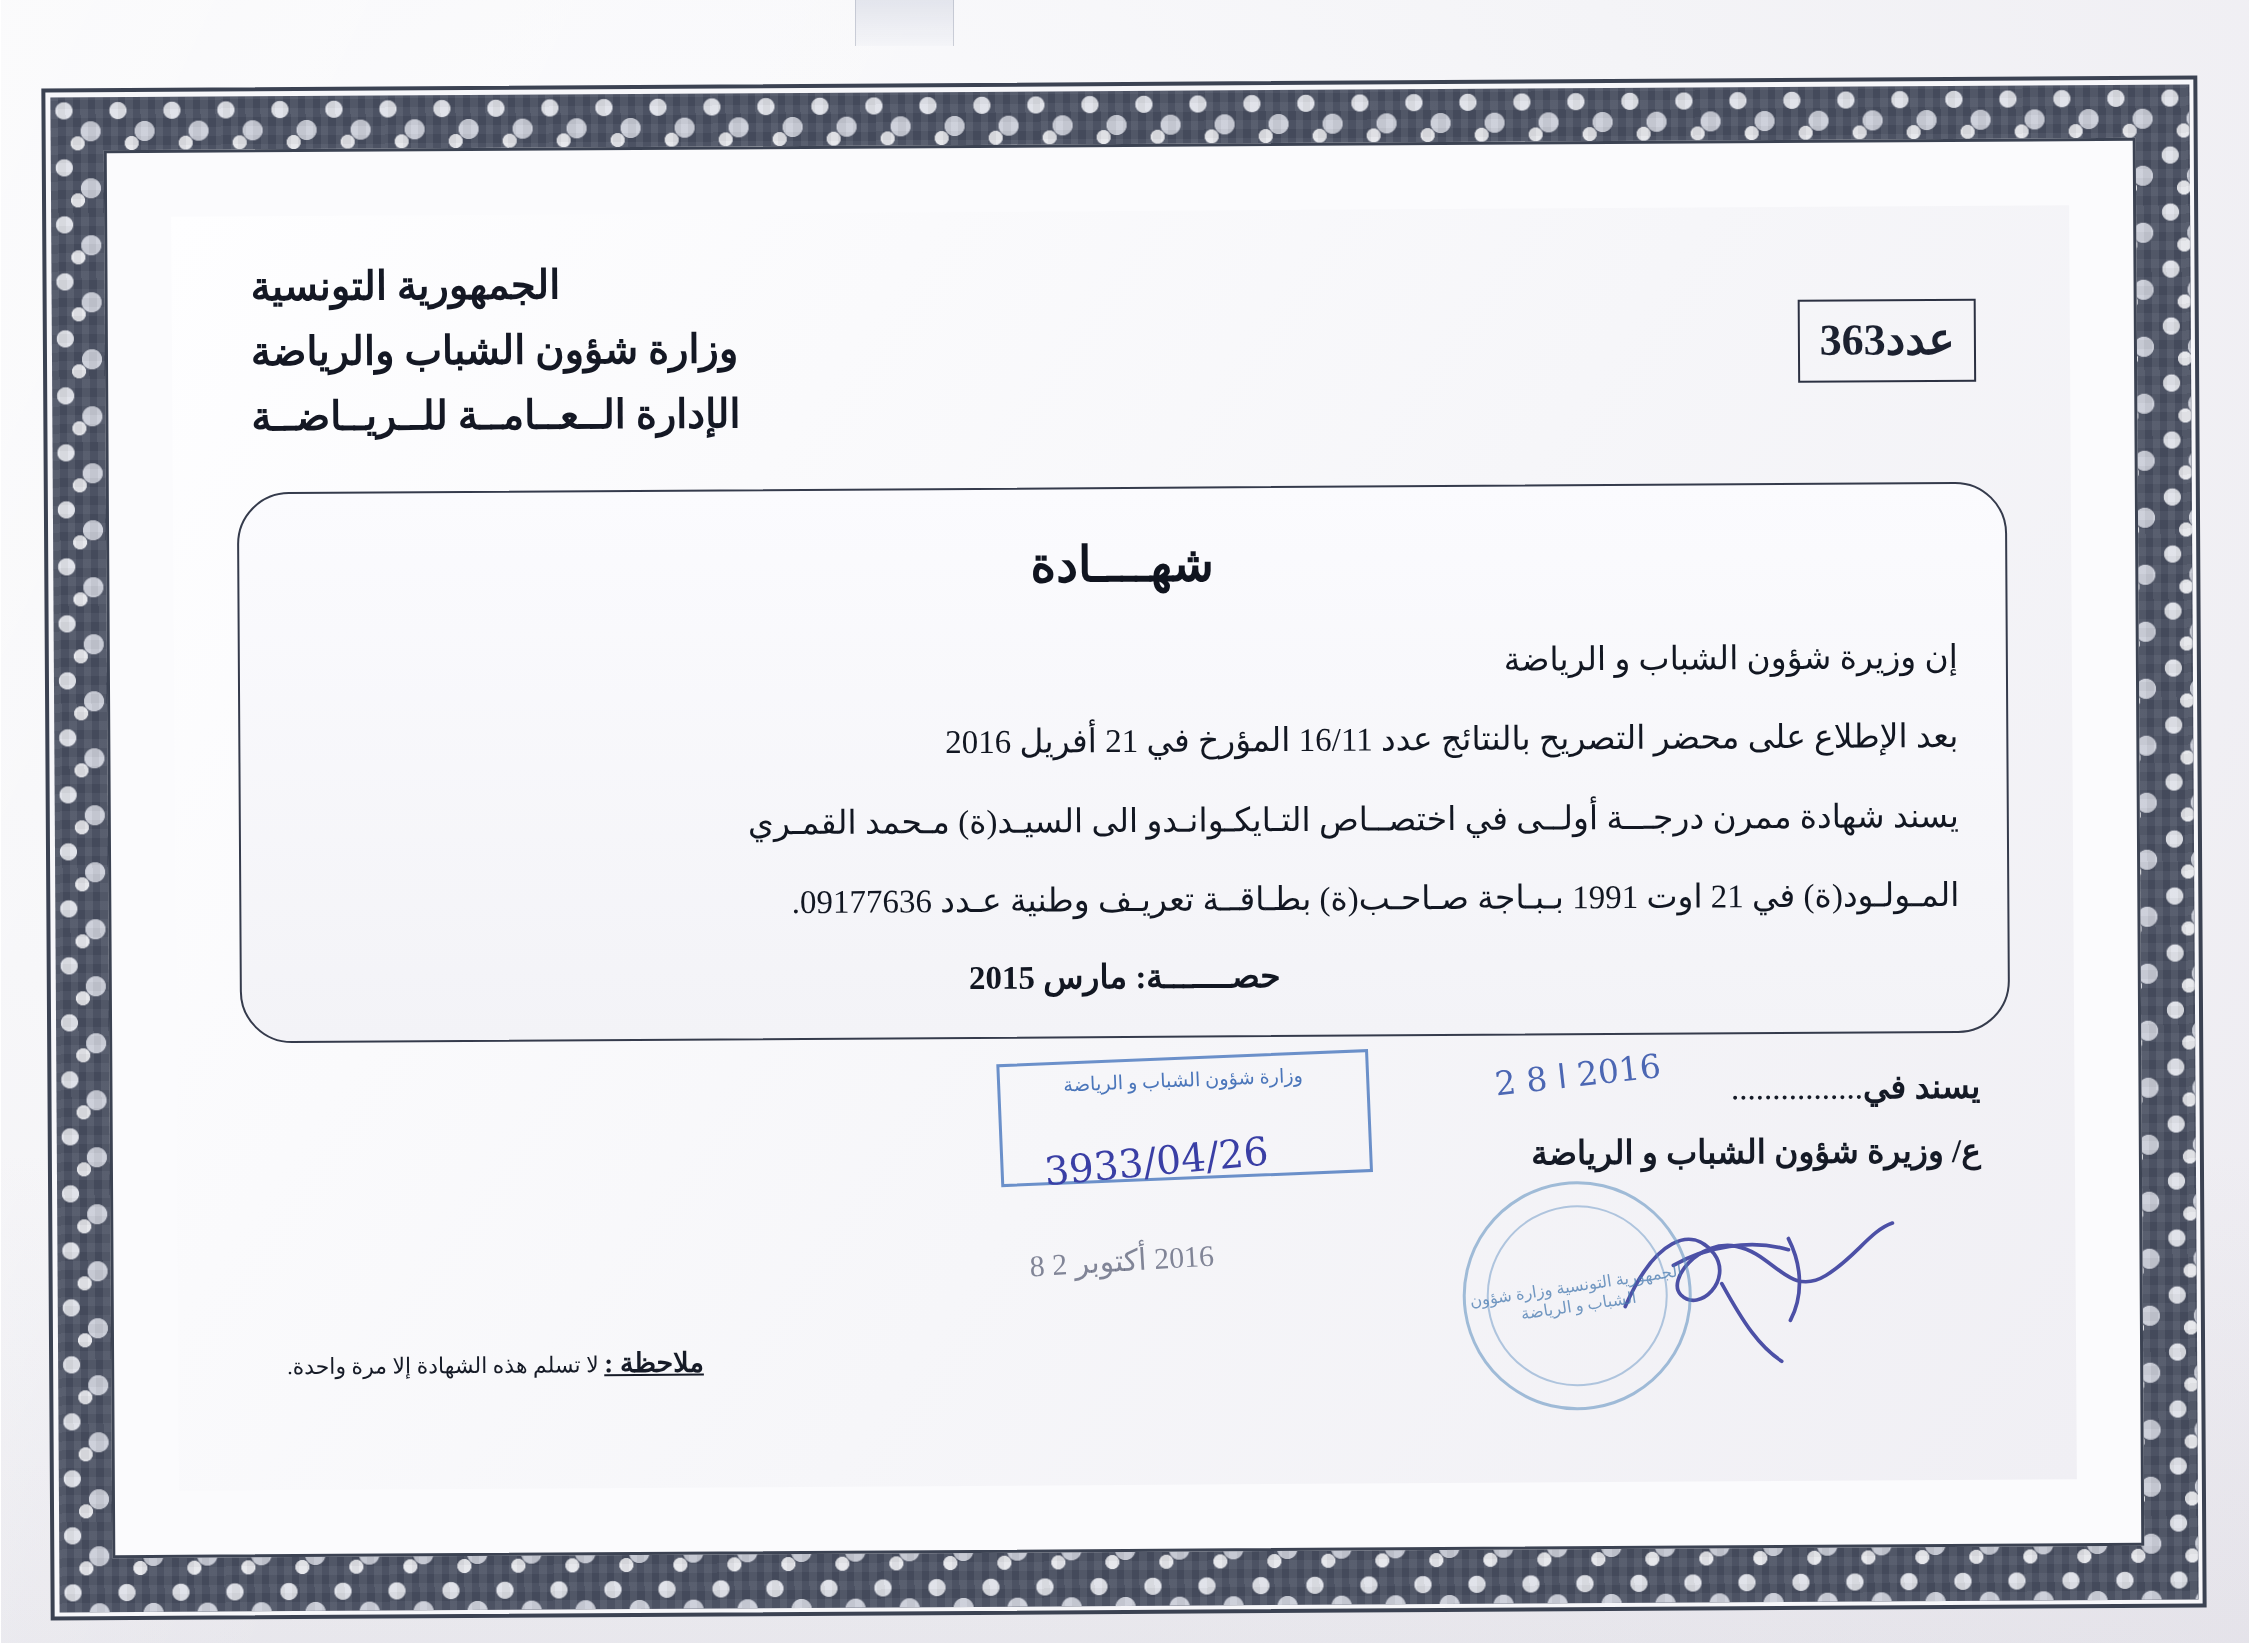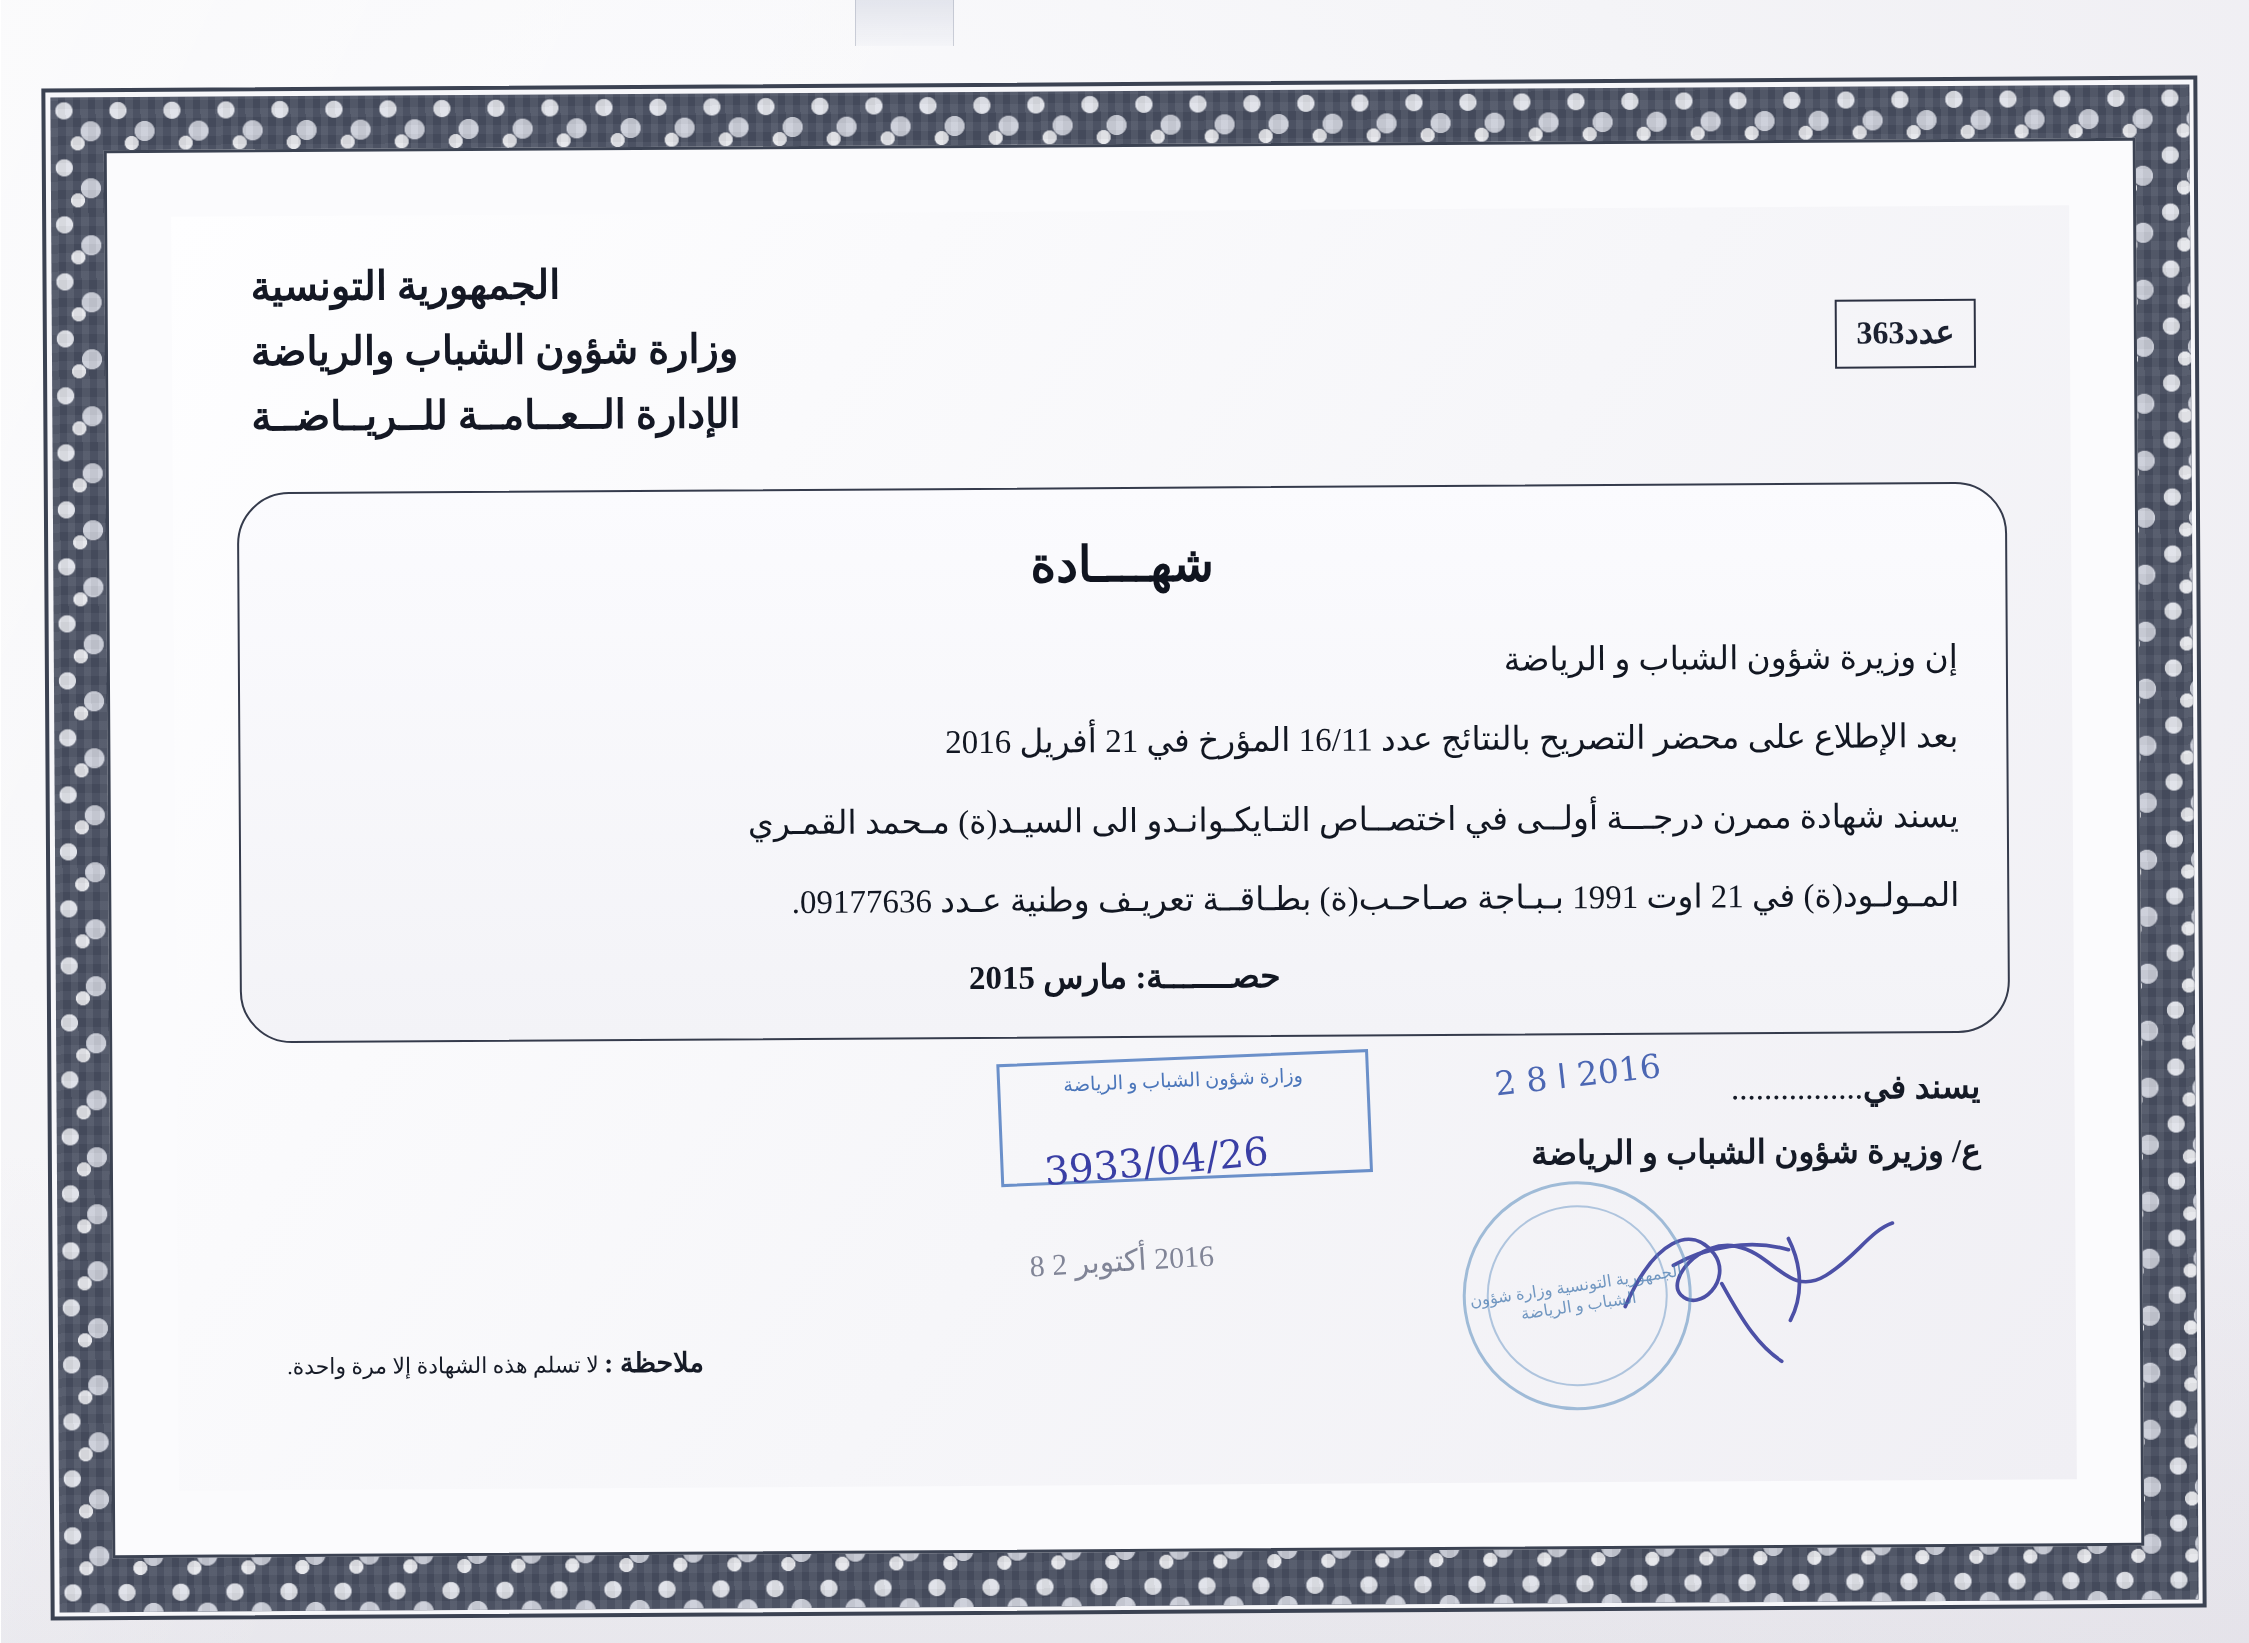--- a/index.html
+++ b/index.html
@@ -102,21 +102,21 @@
 
   
   .header-row {
     display: flex;
     justify-content: space-between;
     align-items: flex-start;
   }
   .number-box {
     border: 2.2px solid #2c3142;
     padding: 12px 19.3px 15px 19.3px;
-    font-size: 32px;
+    font-size: 44px;
     font-weight: bold;
     color: #1c2130;
     letter-spacing: 0.4px;
     margin-top: 54px;
     margin-right: 30px;
     align-self: flex-start;
     white-space: nowrap;
   }
   .ministry {
     text-align: left;
@@ -268,20 +268,21 @@
     bottom: 7.4px;
     text-align: left;
     direction: rtl;
     color: #161b27;
     font-size: 22px;
     white-space: nowrap;
   }
   .note .lbl {
     font-size: 27px;
     font-weight: bold;
+    text-decoration: underline;
   }
 </style>
 </head>
 <body>
 
 <div id="scan"></div>
 <div id="tape"></div>
 
 <div id="certificate">
   <div class="frame-outer">

